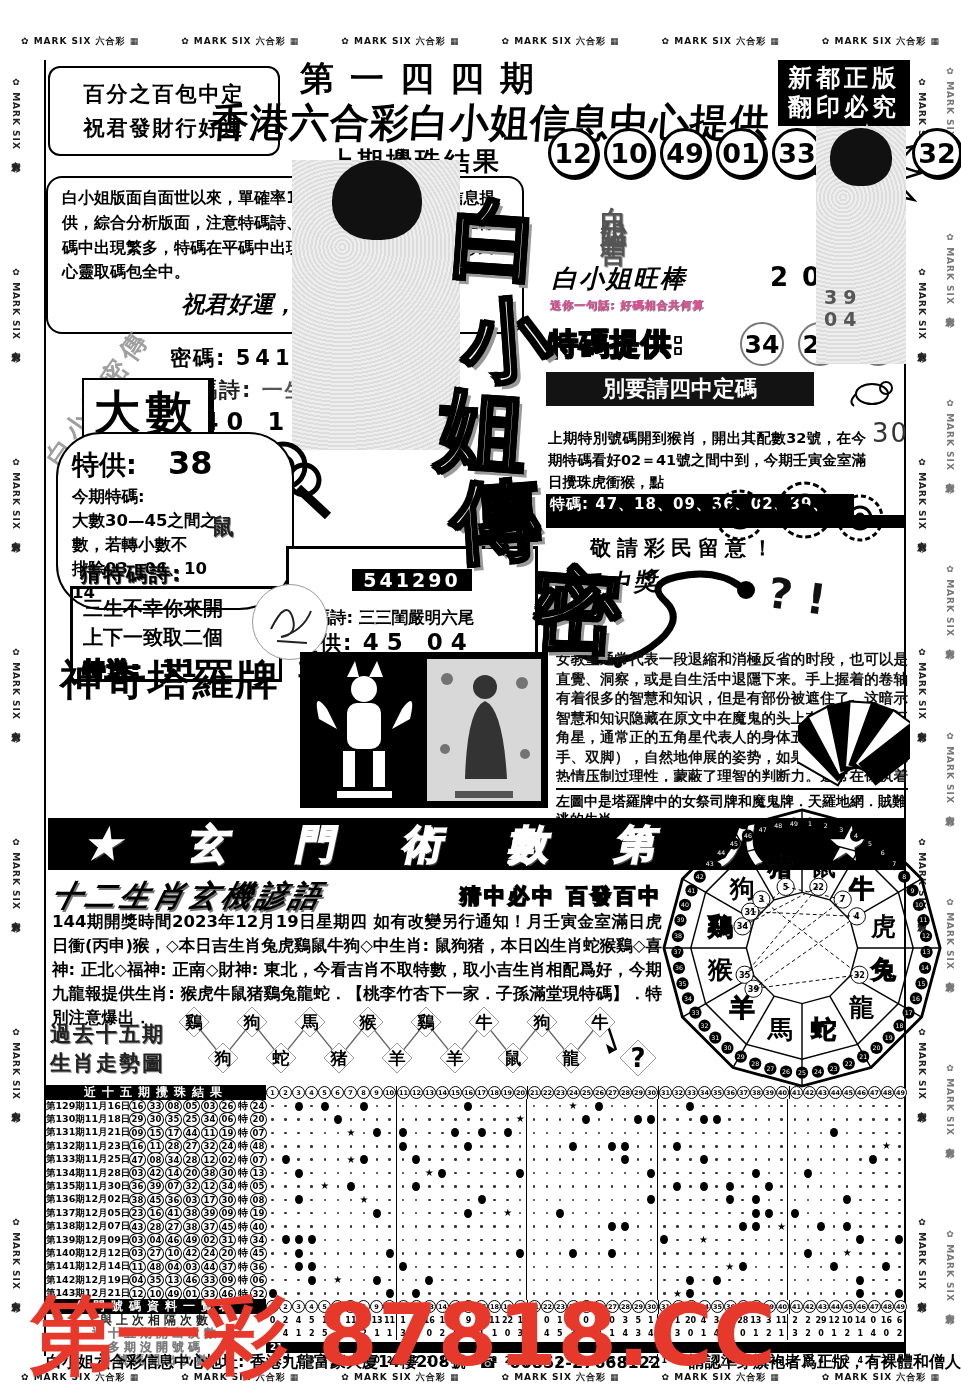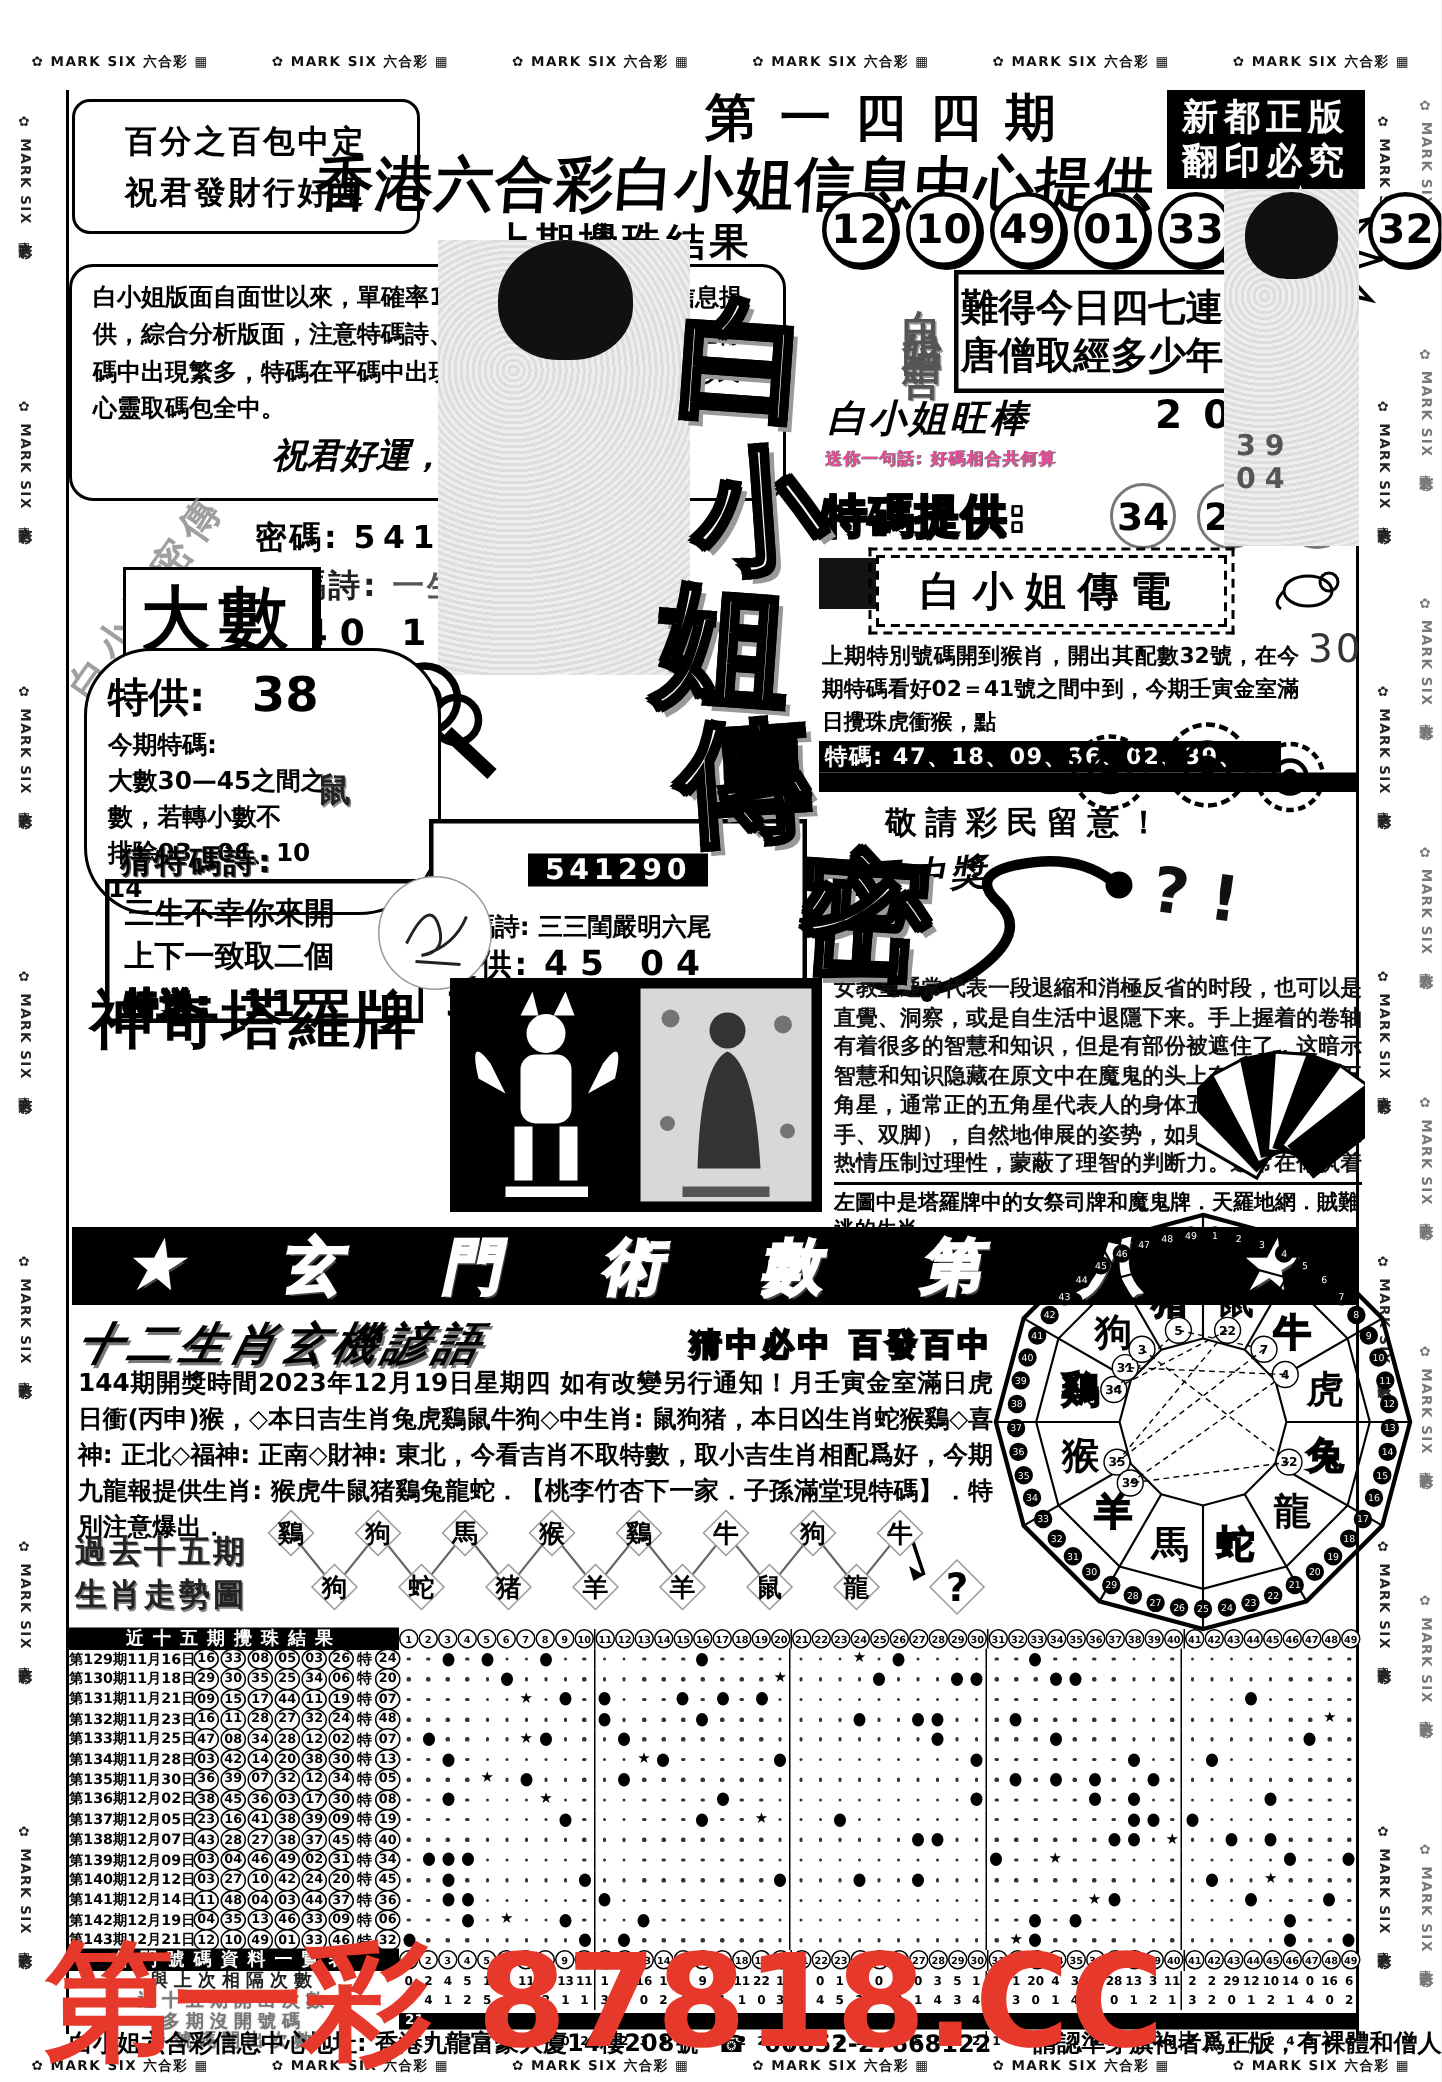--- a/index.html
+++ b/index.html
@@ -12,21 +12,21 @@
   .hstrip{left:0;width:961px;height:18px;display:flex;justify-content:space-around;align-items:center;
           font-size:9px;font-weight:bold;color:#111;white-space:nowrap;overflow:hidden;}
   .vstrip{top:30px;height:1330px;width:20px;writing-mode:vertical-rl;display:flex;justify-content:space-around;
           font-size:9px;font-weight:bold;color:#222;overflow:hidden;}
   .logo-unit{white-space:nowrap;letter-spacing:1px;}
   .frameline{width:2px;background:#000;}
   
   .corner-box{left:48px;top:66px;width:228px;height:86px;border:2px solid #000;border-radius:12px;
               display:flex;flex-direction:column;justify-content:center;align-items:center;gap:6px;
               font-size:21px;font-weight:bold;letter-spacing:2px;}
-  .issue{left:300px;top:56px;width:420px;text-align:right;font-size:34px;font-weight:900;letter-spacing:16px;}
+  .issue{left:300px;top:56px;width:420px;text-align:left;font-size:34px;font-weight:900;letter-spacing:16px;}
   .main-title{left:150px;top:96px;width:680px;text-align:center;font-size:39px;font-weight:900;letter-spacing:1px;
               transform:skewX(-4deg);}
   .stamp{left:778px;top:60px;width:132px;height:66px;background:#000;color:#fff;display:flex;flex-direction:column;
          justify-content:center;align-items:center;font-size:24px;font-weight:900;letter-spacing:4px;line-height:1.2;}
   .hint-label{left:52px;top:146px;font-size:24px;font-weight:900;}
   .lastres-label{left:328px;top:144px;font-size:26px;font-weight:900;letter-spacing:3px;}
   #last-numbers{left:548px;top:128px;display:flex;gap:6px;align-items:center;}
   .bigcirc{width:44px;height:44px;border:3.5px solid #000;border-radius:50%;display:flex;align-items:center;
            justify-content:center;font-size:27px;font-weight:900;background:#fff;box-shadow:2px 2px 0 #000;}
   .tb-label{font-size:10px;font-weight:bold;width:22px;line-height:1.1;text-align:center;}
@@ -241,40 +241,35 @@
         <circle cx="34" cy="52" r="15"></circle>
       <circle cx="76" cy="52" r="15"></circle>
         <circle cx="55" cy="38" r="9" fill="#000"></circle>
       <path d="M70 60 L100 88" stroke-width="9"></path>
     </g>
   </svg>
 
   <div id="vtitle"></div>
 
   <div class="abs side-label">白小姐贈言</div>
-  <div class="abs couplet">
-    <span>難得今日四七連</span>
-    <span>唐僧取經多少年</span>
-  </div>
   <div class="abs wangbang">白小姐旺棒</div>
   <div class="abs wangbang-nums">20 15</div>
   <div class="abs phrase">送你一句話: 好碼相合共何算</div>
   <div class="abs tema-label ol">特碼提供:</div>
   <div class="abs" id="tema-circles">
       <div class="medcirc">34</div>
       <div class="medcirc">23</div>
       <div class="medcirc">05</div>
     </div>
   <div class="abs noisybar">別要請四中定碼</div>
   <div class="abs photo" style="left:816px;top:126px;width:90px;height:238px;">
     <div class="hairblob" style="left:14px;top:2px;width:62px;height:58px;"></div>
     <div class="abs" style="left:8px;top:160px;font-size:19px;color:#555;font-weight:bold;letter-spacing:6px;">39 04</div>
   </div>
 
-  <div class="abs cd-title">白小姐傳電</div>
   <div class="abs cd-body">上期特別號碼開到猴肖，開出其配數32號，在今期特碼看好02＝41號之間中到，今期壬寅金室滿日攪珠虎衝猴，點</div>
   <div class="abs cd-hl">特碼: 47、18、09、36、02、39、</div>
   <div class="abs cd-bar2"></div>
   <div class="abs cd-notice">敬請彩民留意！</div>
   <div class="abs cd-wish">祝君中獎</div>
   <div class="abs cd-num30">30</div>
   <svg class="abs" style="left:846px;top:376px;" width="56" height="34">
     <g fill="none" stroke="#000" stroke-width="2">
       <ellipse cx="26" cy="18" rx="16" ry="10"></ellipse>
         <circle cx="40" cy="12" r="6"></circle>

